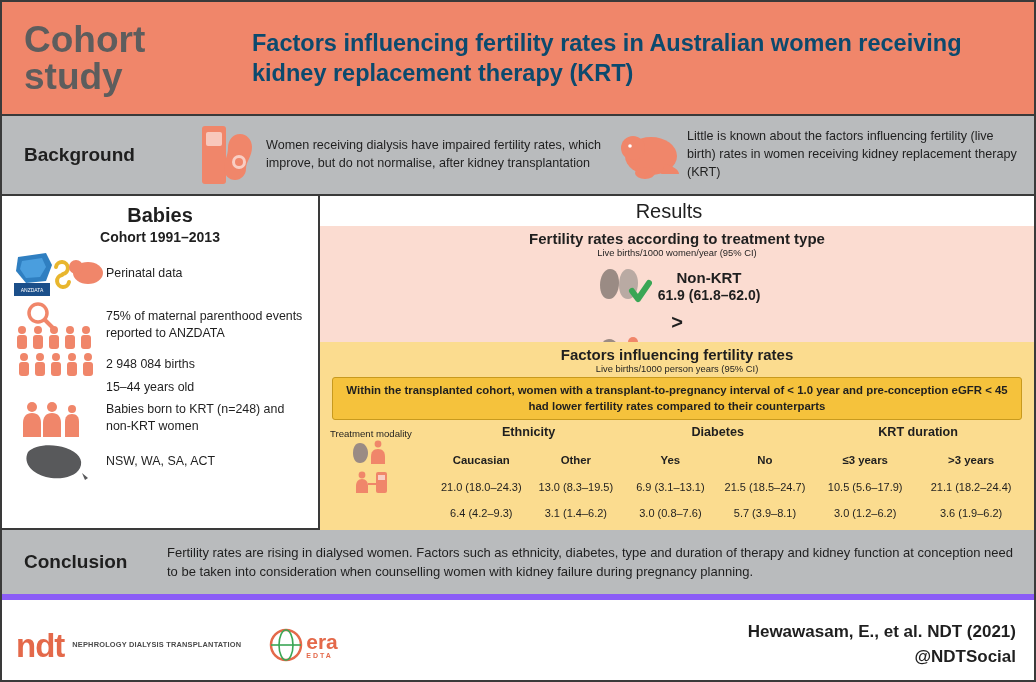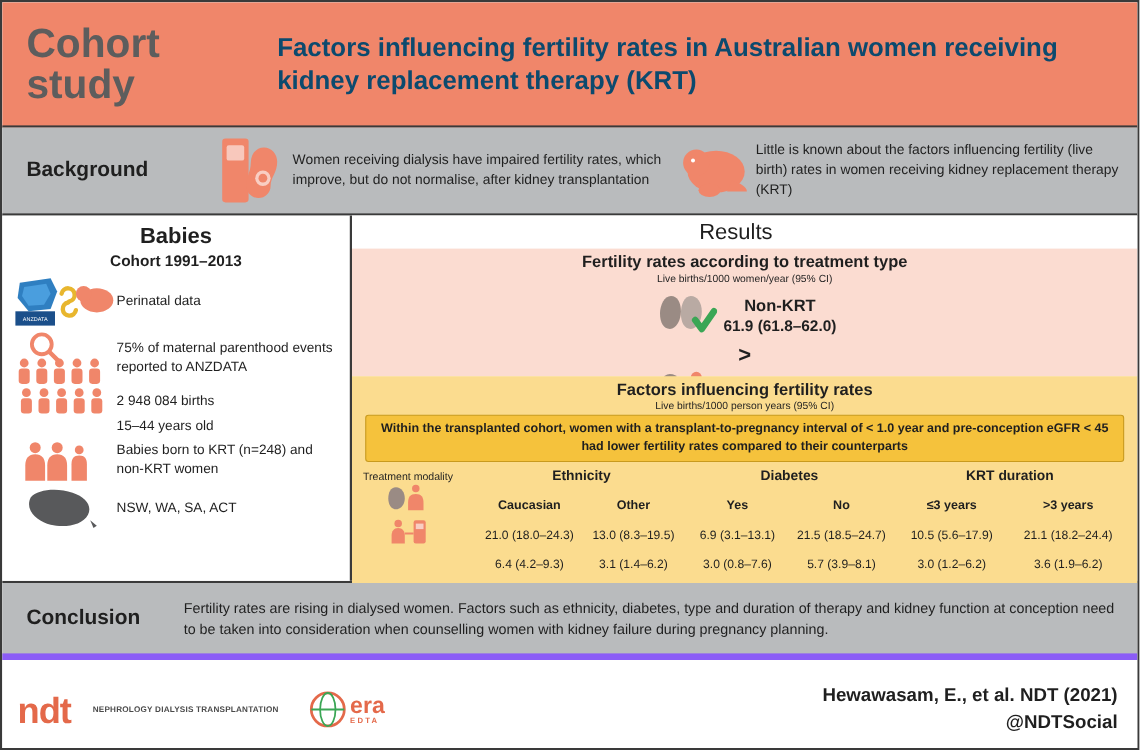--- a/index.html
+++ b/index.html
@@ -319,21 +319,21 @@
   }
   .footer-left {
     display: flex;
     align-items: center;
     gap: 28px;
     flex: 1;
   }
   .ndt-logo {
     display: flex;
     align-items: center;
-    gap: 20px;
+    gap: 8px;
   }
   .ndt-mark {
     font-size: 33px;
     font-weight: bold;
     color: #e4694a;
     letter-spacing: -1px;
     line-height: 1;
   }
   .ndt-words {
     font-size: 7.4px;

